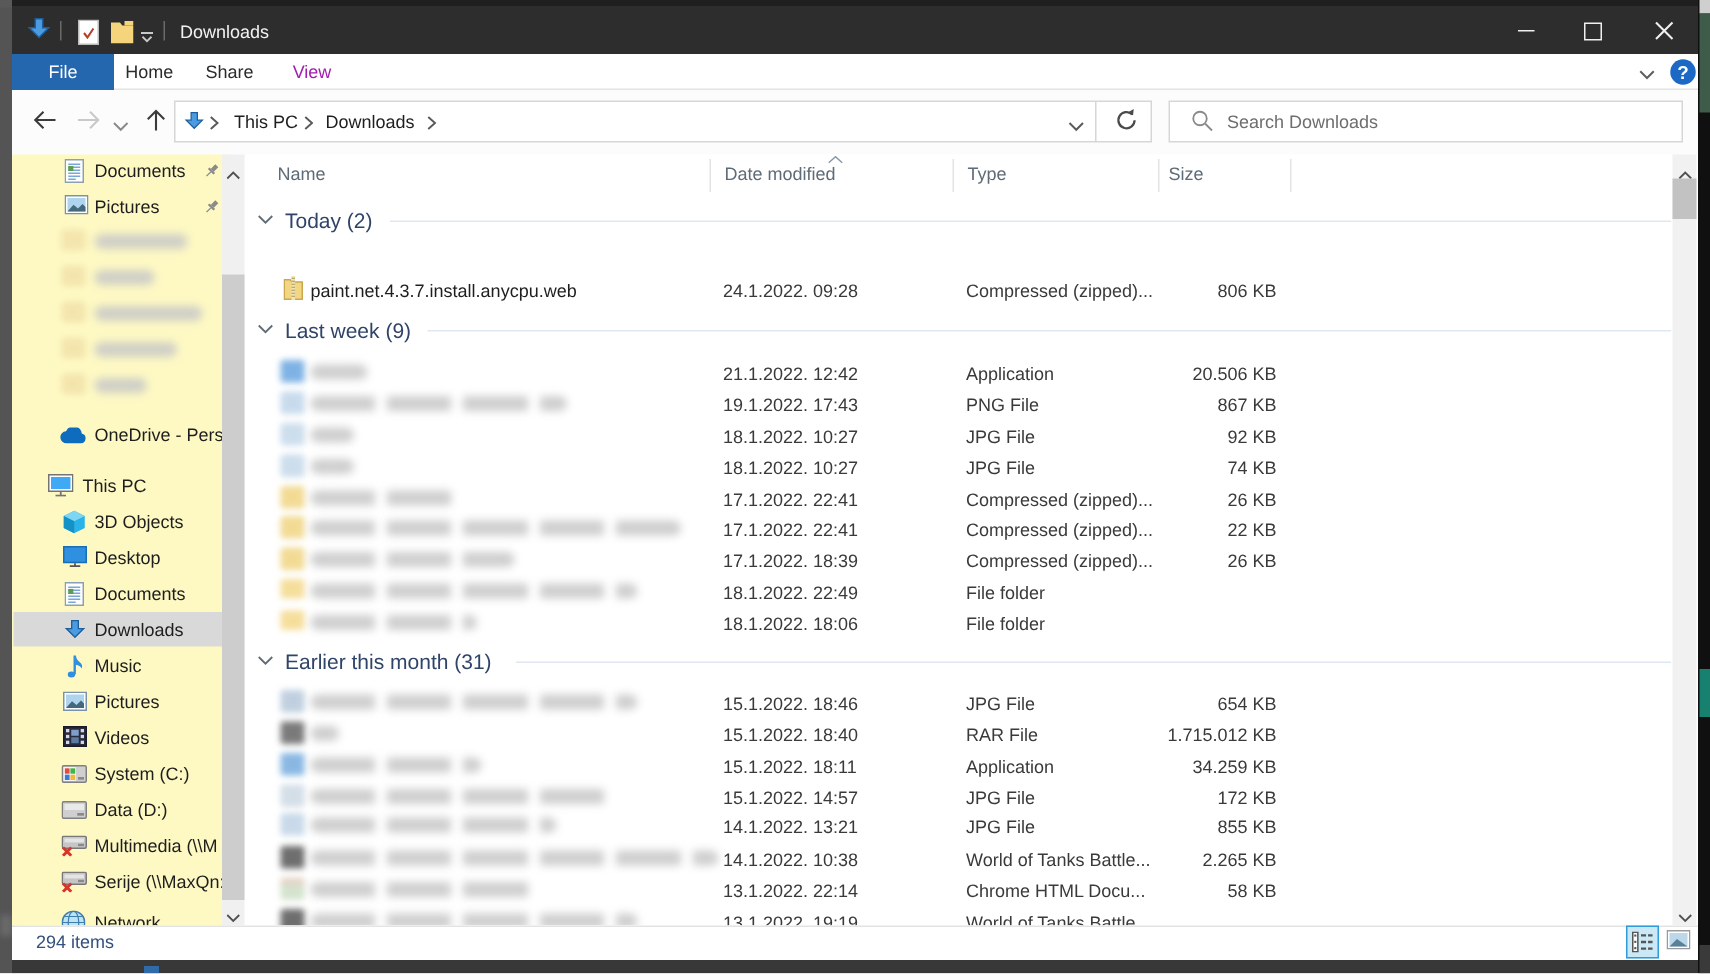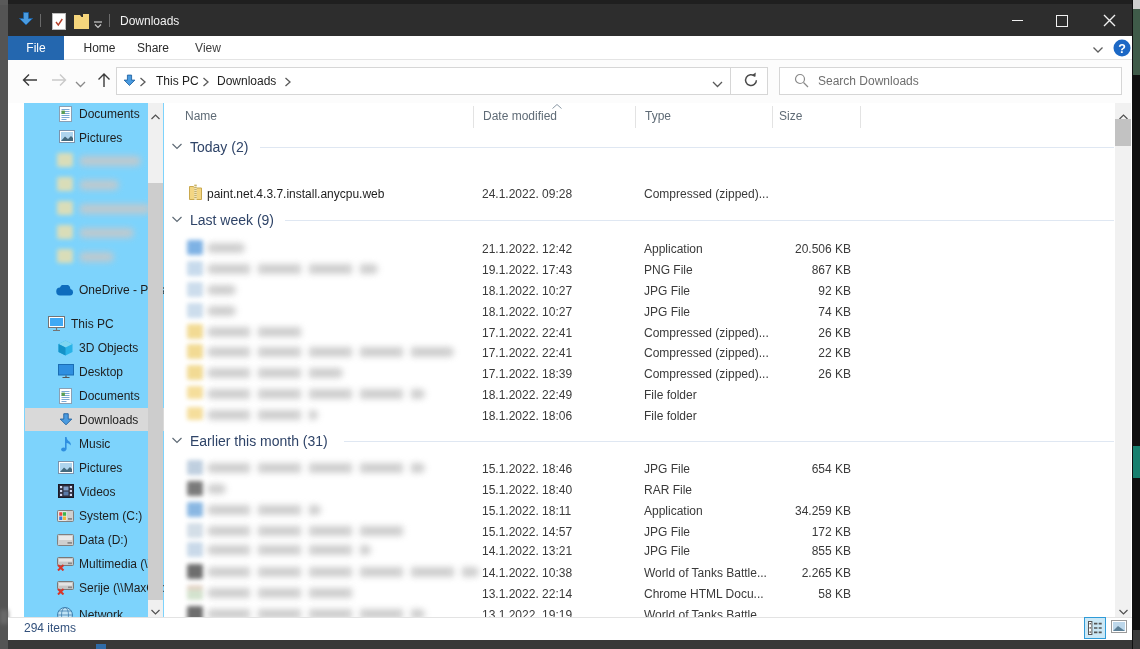--- a/index.html
+++ b/index.html
@@ -65,24 +65,24 @@
 
   <div class="a" style="left:1012px;top:20px;width:11px;height:1.4px;background:#f0f0f0"></div>
   <div class="a" style="left:1056px;top:15px;width:10px;height:10px;border:1.4px solid #f0f0f0"></div>
   <div class="a" style="left:1103px;top:14px">
     <svg width="13" height="13" viewBox="0 0 13 13">
         <path d="M1 1l11 11M12 1L1 12" stroke="#f0f0f0" stroke-width="1.4"></path>
       </svg>
   </div>
 
   <div class="a" style="left:8px;top:36px;width:1124px;height:24px;background:#fff;border-bottom:1px solid #e4e4e4;box-sizing:border-box"></div>
-  <div class="a" style="left:8px;top:36px;width:56px;height:24px;background:#2467af;color:#fff;text-align:center;line-height:24px">File</div>
+  <div class="a" style="left:8px;top:36px;width:68px;height:24px;background:#2467af;color:#fff;text-align:center;line-height:24px">File</div>
   <div class="a" style="left:80px;top:36px;width:39px;height:24px;line-height:24px;text-align:center;color:#2b2b2b">Home</div>
   <div class="a" style="left:134px;top:36px;width:38px;height:24px;line-height:24px;text-align:center;color:#2b2b2b">Share</div>
-  <div class="a" style="left:191px;top:36px;width:34px;height:41px;line-height:24px;text-align:center;color:#404040">View</div>
+  <div class="a" style="left:191px;top:36px;width:34px;height:41px;line-height:24px;text-align:center;color:#a21caf">View</div>
   <div class="a" style="left:1092px;top:43px">
     <svg width="12" height="8" viewBox="0 0 12 8">
         <path d="M1.5 1.5L6 6l4.5-4.5" fill="none" stroke="#5e5e5e" stroke-width="1.3"></path>
       </svg>
   </div>
   <div class="a" style="left:1113px;top:39px">
     <svg width="18" height="18" viewBox="0 0 18 18">
         <circle cx="9" cy="9" r="8.5" fill="#1c68c5"></circle>
         <text x="9" y="13.5" text-anchor="middle" font-size="12.5" font-weight="bold" fill="#fff" font-family="Liberation Sans">?</text>
       </svg>
@@ -142,21 +142,21 @@
 
   <div class="a" style="left:779px;top:67px;width:341px;height:26px;background:#fff;border:1px solid #d6d6d6"></div>
   <div class="a" style="left:794px;top:73px">
     <svg width="15" height="15" viewBox="0 0 15 15">
         <circle cx="6" cy="6" r="4.5" fill="none" stroke="#8a8a8a" stroke-width="1.2"></circle>
         <path d="M9.5 9.5L14 14" stroke="#8a8a8a" stroke-width="1.2"></path>
       </svg>
   </div>
   <div class="a" style="left:818px;top:74px;color:#6e6e6e">Search Downloads</div>
 
-  <div class="a" id="sidebar" style="left:24px;top:103px;width:144px;height:514px;background:#7dd3fc;overflow:hidden">
+  <div class="a" id="sidebar" style="left:8px;top:103px;width:144px;height:514px;background:#fef9c3;overflow:hidden">
     <div class="srow" style="top:-1px;left:0">
       <svg class="ic" style="left:35px" width="13" height="16" viewBox="0 0 13 16">
           <rect x="0.5" y="0.5" width="12" height="15" fill="#fff" stroke="#8aa0b4"></rect>
           <path d="M2.5 3.5h8M2.5 5.5h8M2.5 7.5h8M2.5 9.5h8M2.5 11.5h8M2.5 13.5h5" stroke="#7aa8d4" stroke-width="1.1"></path>
           <rect x="2.5" y="4.6" width="3.4" height="3.4" fill="#5a9e54"></rect>
         </svg>
       <span class="tx">Documents</span>
       <svg class="a" style="left:127px;top:6px" width="12" height="12" viewBox="0 0 12 12">
           <g transform="rotate(45 6 6)">
             <rect x="4.6" y="1" width="2.8" height="4.2" fill="#8a8a8a"></rect>
@@ -344,20 +344,21 @@
 
     <div class="frow" style="top:79px;left:0">
       <svg class="fic" style="left:25px" width="13" height="16" viewBox="0 0 13 16">
           <path d="M0.5 2.5h4l1.2 1.5h6.8v11.5H.5z" fill="#f3d683" stroke="#caa94e"></path>
           <rect x="5.3" y="0" width="2.4" height="16" fill="#efe3b8"></rect>
           <path d="M5.3 1.5h2.4M5.3 3.5h2.4M5.3 5.5h2.4M5.3 7.5h2.4M5.3 9.5h2.4M5.3 11.5h2.4M5.3 13.5h2.4" stroke="#b09a50" stroke-width="0.7"></path>
         </svg>
       <span class="nm">paint.net.4.3.7.install.anycpu.web</span>
       <span class="c2">24.1.2022. 09:28</span>
       <span class="c3">Compressed (zipped)...</span>
+      <span class="c4">806 KB</span>
     </div>
 
     <div class="ghead" style="top:107px;left:26px">Last week (9)</div>
     <svg class="a" style="left:8px;top:113px" width="10" height="7" viewBox="0 0 10 7">
         <path d="M0.5 1L5 5.5 9.5 1" fill="none" stroke="#5f6b76" stroke-width="1.2"></path>
       </svg>
     <div class="gline" style="left:121px;top:117px;width:829px"></div>
 
     <div class="frow" style="top:134px;left:0">
       <div class="iblob" style="left:23px;top:3px;width:16px;height:15px;background:#5f9fde"></div>
@@ -432,20 +433,21 @@
       <div class="blob" style="left:43px;top:5.5px;width:218px;height:10px"></div>
       <span class="c2">15.1.2022. 18:46</span>
         <span class="c3">JPG File</span>
         <span class="c4">654 KB</span>
     </div>
     <div class="frow" style="top:375px;left:0">
       <div class="iblob" style="left:23px;top:3px;width:16px;height:15px;background:#5a5a5a"></div>
       <div class="blob" style="left:43px;top:5.5px;width:19px;height:10px"></div>
       <span class="c2">15.1.2022. 18:40</span>
         <span class="c3">RAR File</span>
+        <span class="c4">1.715.012 KB</span>
     </div>
     <div class="frow" style="top:396px;left:0">
       <div class="iblob" style="left:23px;top:3px;width:16px;height:15px;background:#6da6dc"></div>
       <div class="blob" style="left:43px;top:5.5px;width:114px;height:10px"></div>
       <span class="c2">15.1.2022. 18:11</span>
         <span class="c3">Application</span>
         <span class="c4">34.259 KB</span>
     </div>
     <div class="frow" style="top:417px;left:0">
       <div class="iblob" style="left:23px;top:3px;width:16px;height:15px;background:#c9d6e2"></div>

